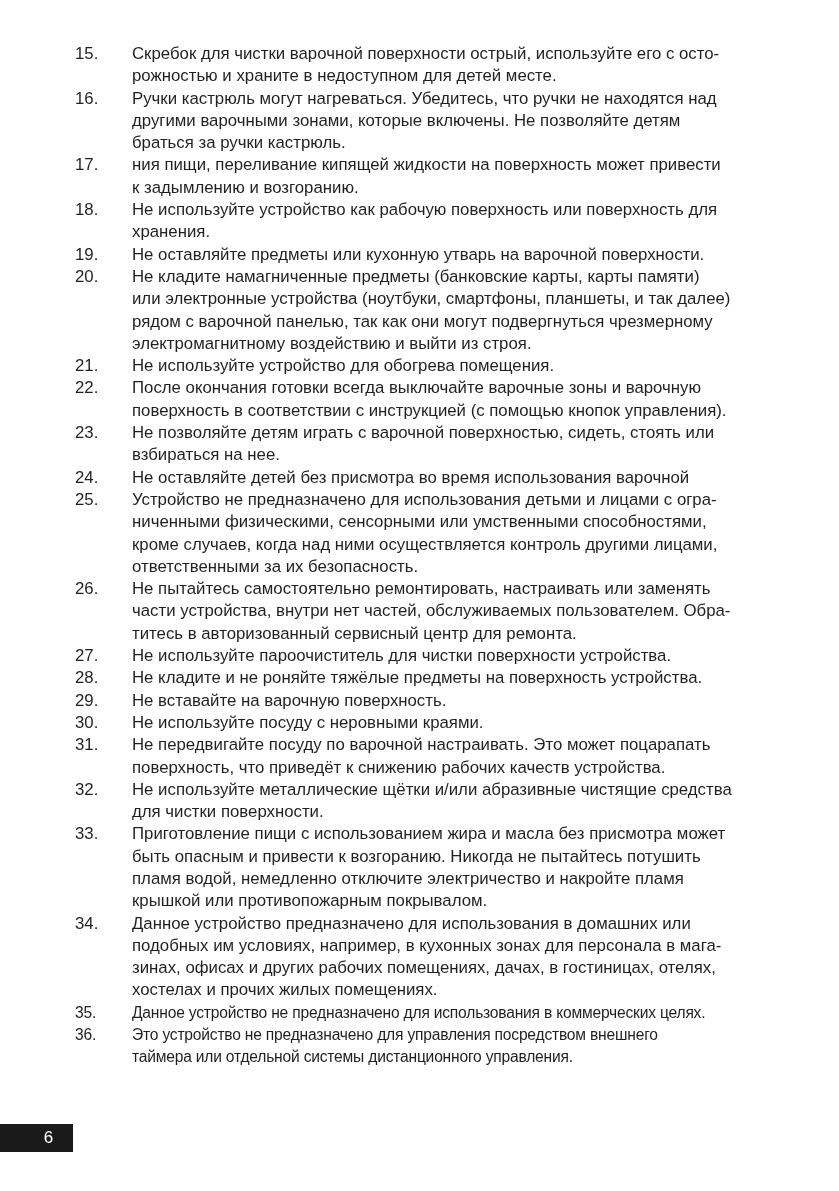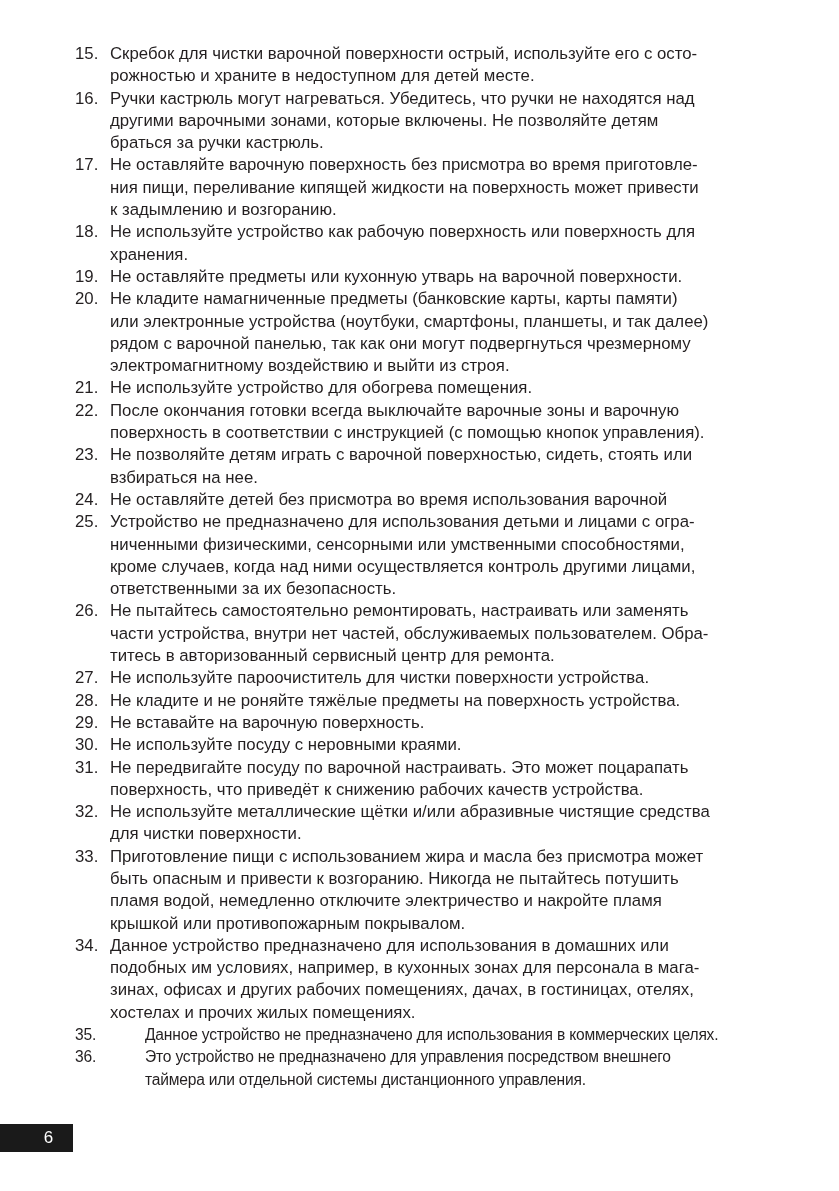--- a/index.html
+++ b/index.html
@@ -20,22 +20,22 @@
     font-size: 16.8px;
     line-height: 22.3px;
     font-weight: 500;
   }
   .item { display: flex; }
   .num {
     flex: 0 0 35px;
     width: 35px;
   }
   .text { flex: 1 1 auto; }
-  .line { white-space: nowrap; }
-  .item.condensed { font-size: 15.6px; letter-spacing: -0.2px; gap: 35px; }
+  .line { white-space: nowrap; margin-left: 22px; }
+  .item.condensed { font-size: 15.6px; letter-spacing: -0.2px; }
   .page-badge {
     position: absolute;
     left: 0;
     top: 1124px;
     width: 73px;
     height: 28px;
     background: #1a1a1a;
     color: #ffffff;
     display: flex;
     align-items: center;
@@ -60,21 +60,20 @@
       <span class="num">16.</span>
       <div class="text">
         <div class="line">Ручки кастрюль могут нагреваться. Убедитесь, что ручки не находятся над</div>
         <div class="line">другими варочными зонами, которые включены. Не позволяйте детям</div>
         <div class="line">браться за ручки кастрюль.</div>
       </div>
     </div>
     <div class="item">
       <span class="num">17.</span>
       <div class="text">
-        <div class="line">Не оставляйте варочную поверхность без присмотра во время приготовле-</div>
         <div class="line">ния пищи, переливание кипящей жидкости на поверхность может привести</div>
         <div class="line">к задымлению и возгоранию.</div>
       </div>
     </div>
     <div class="item">
       <span class="num">18.</span>
       <div class="text">
         <div class="line">Не используйте устройство как рабочую поверхность или поверхность для</div>
         <div class="line">хранения.</div>
       </div>

